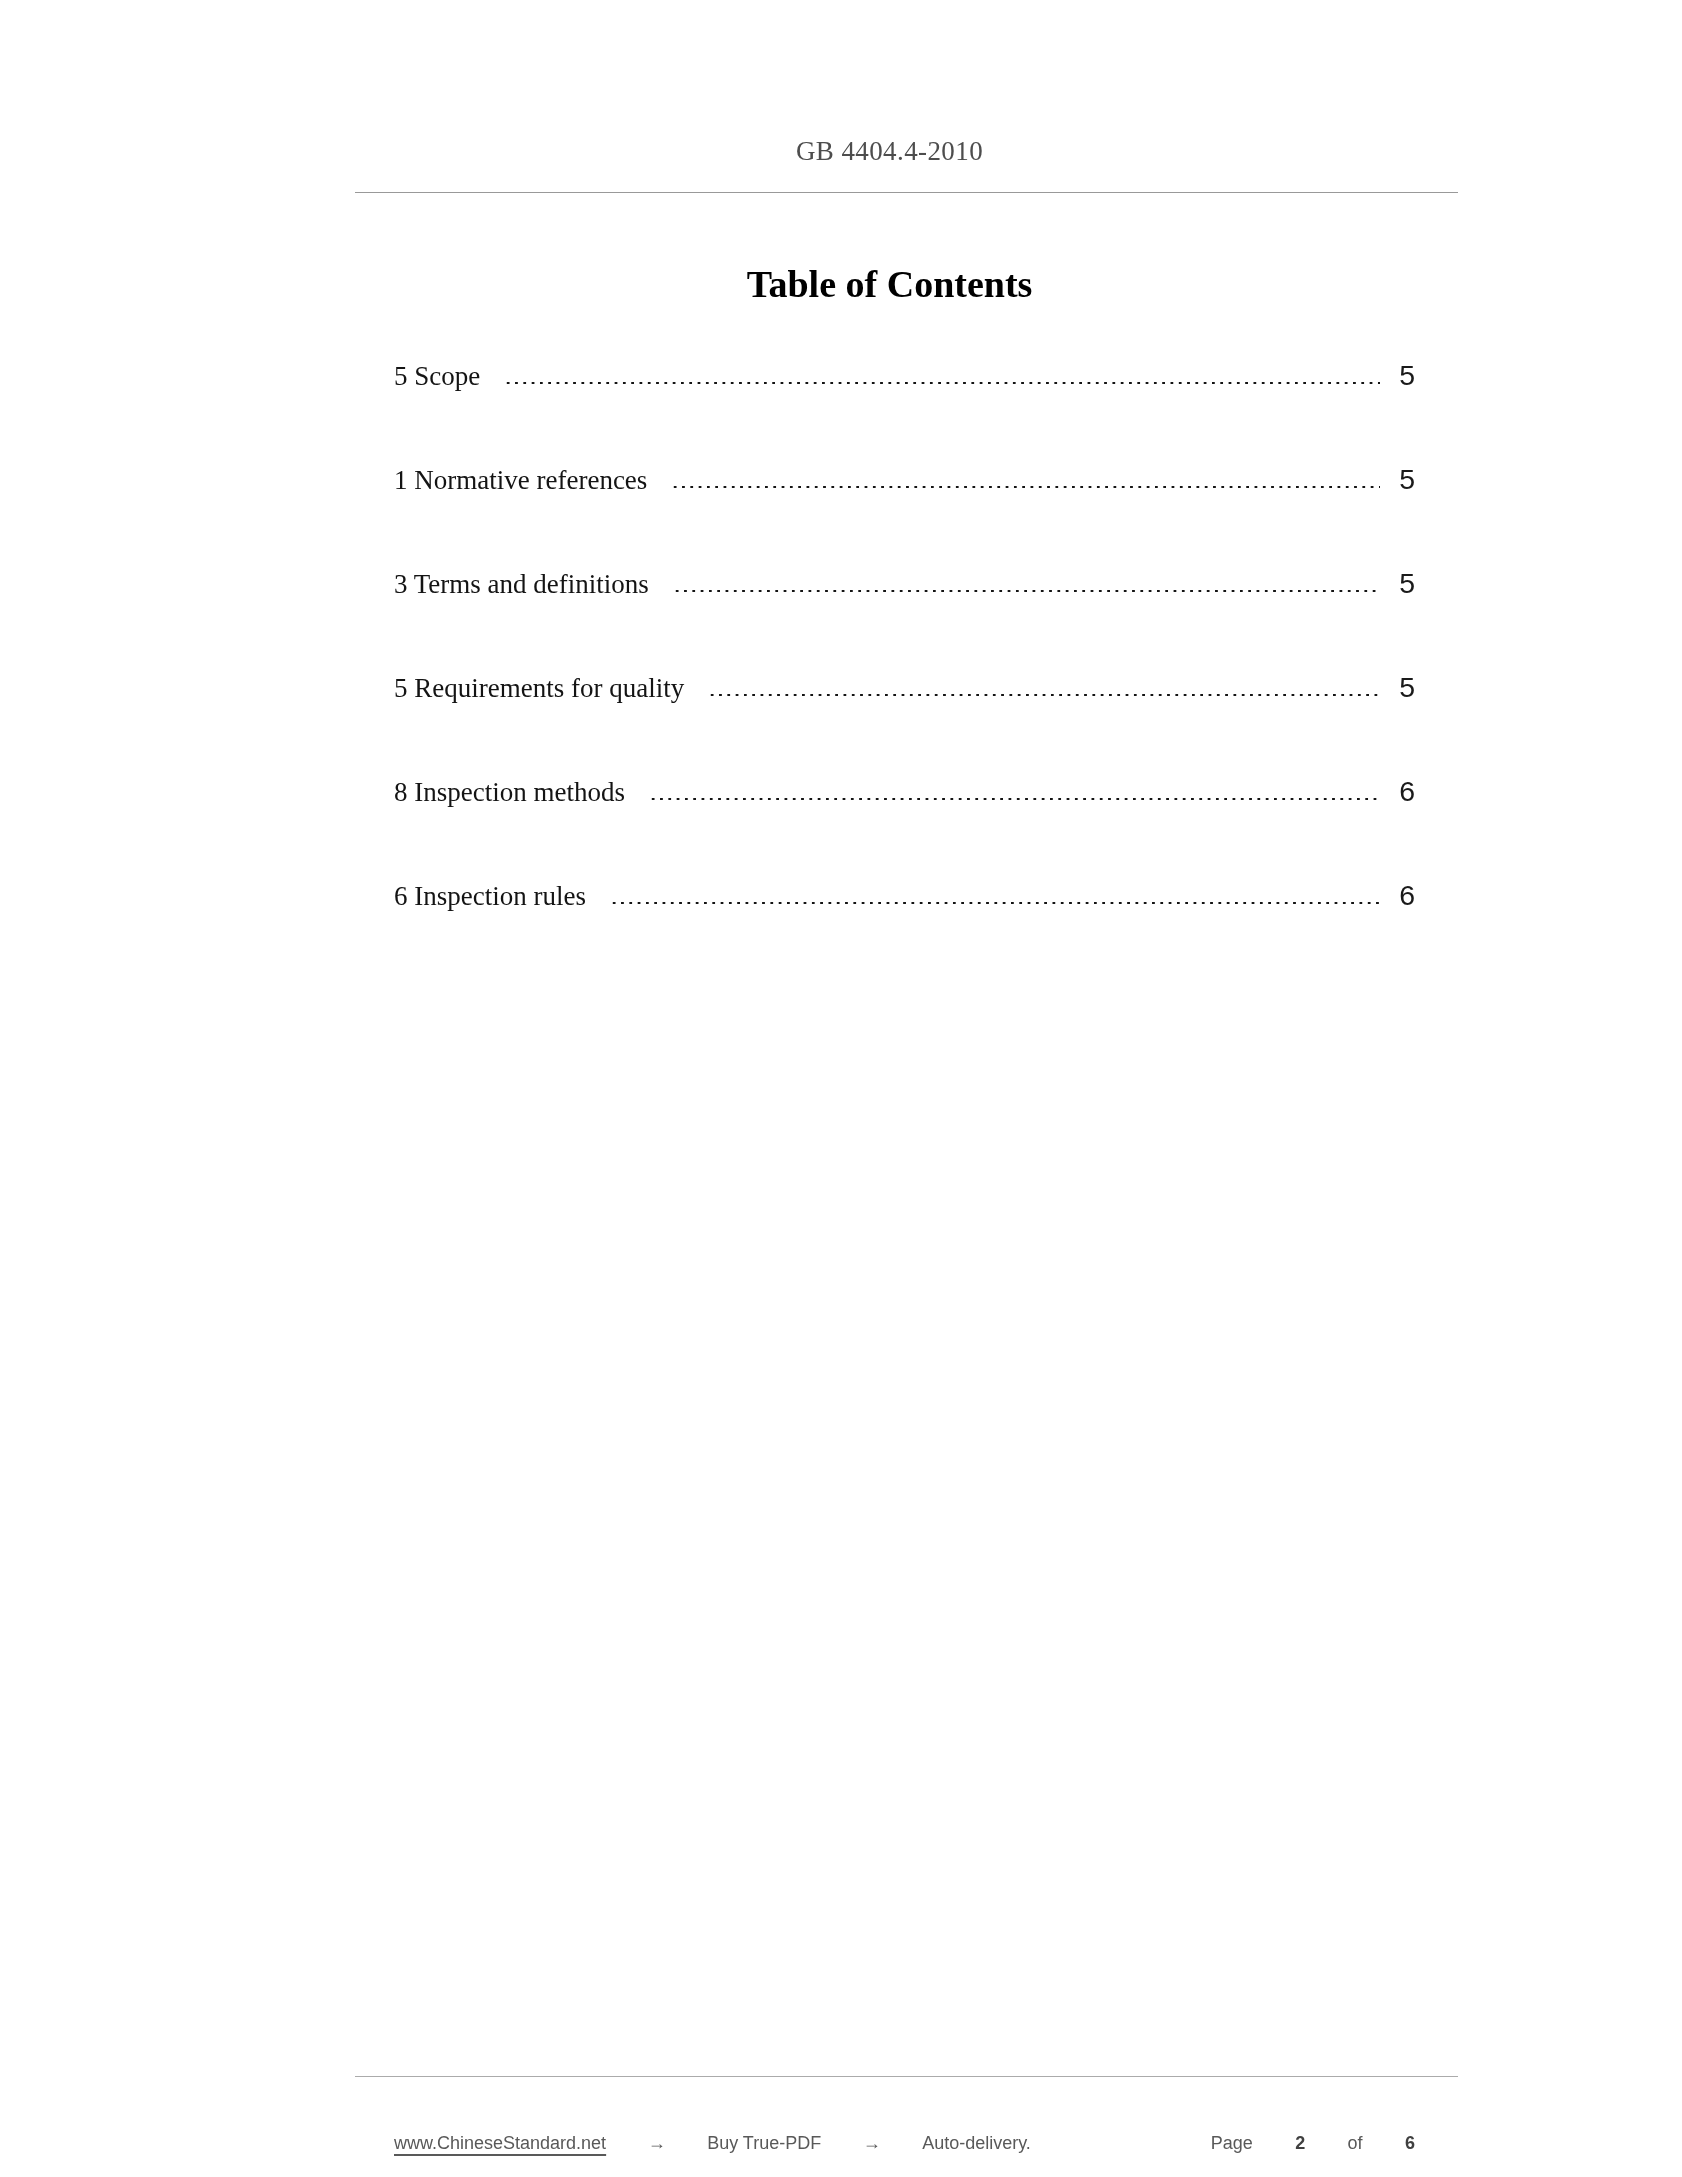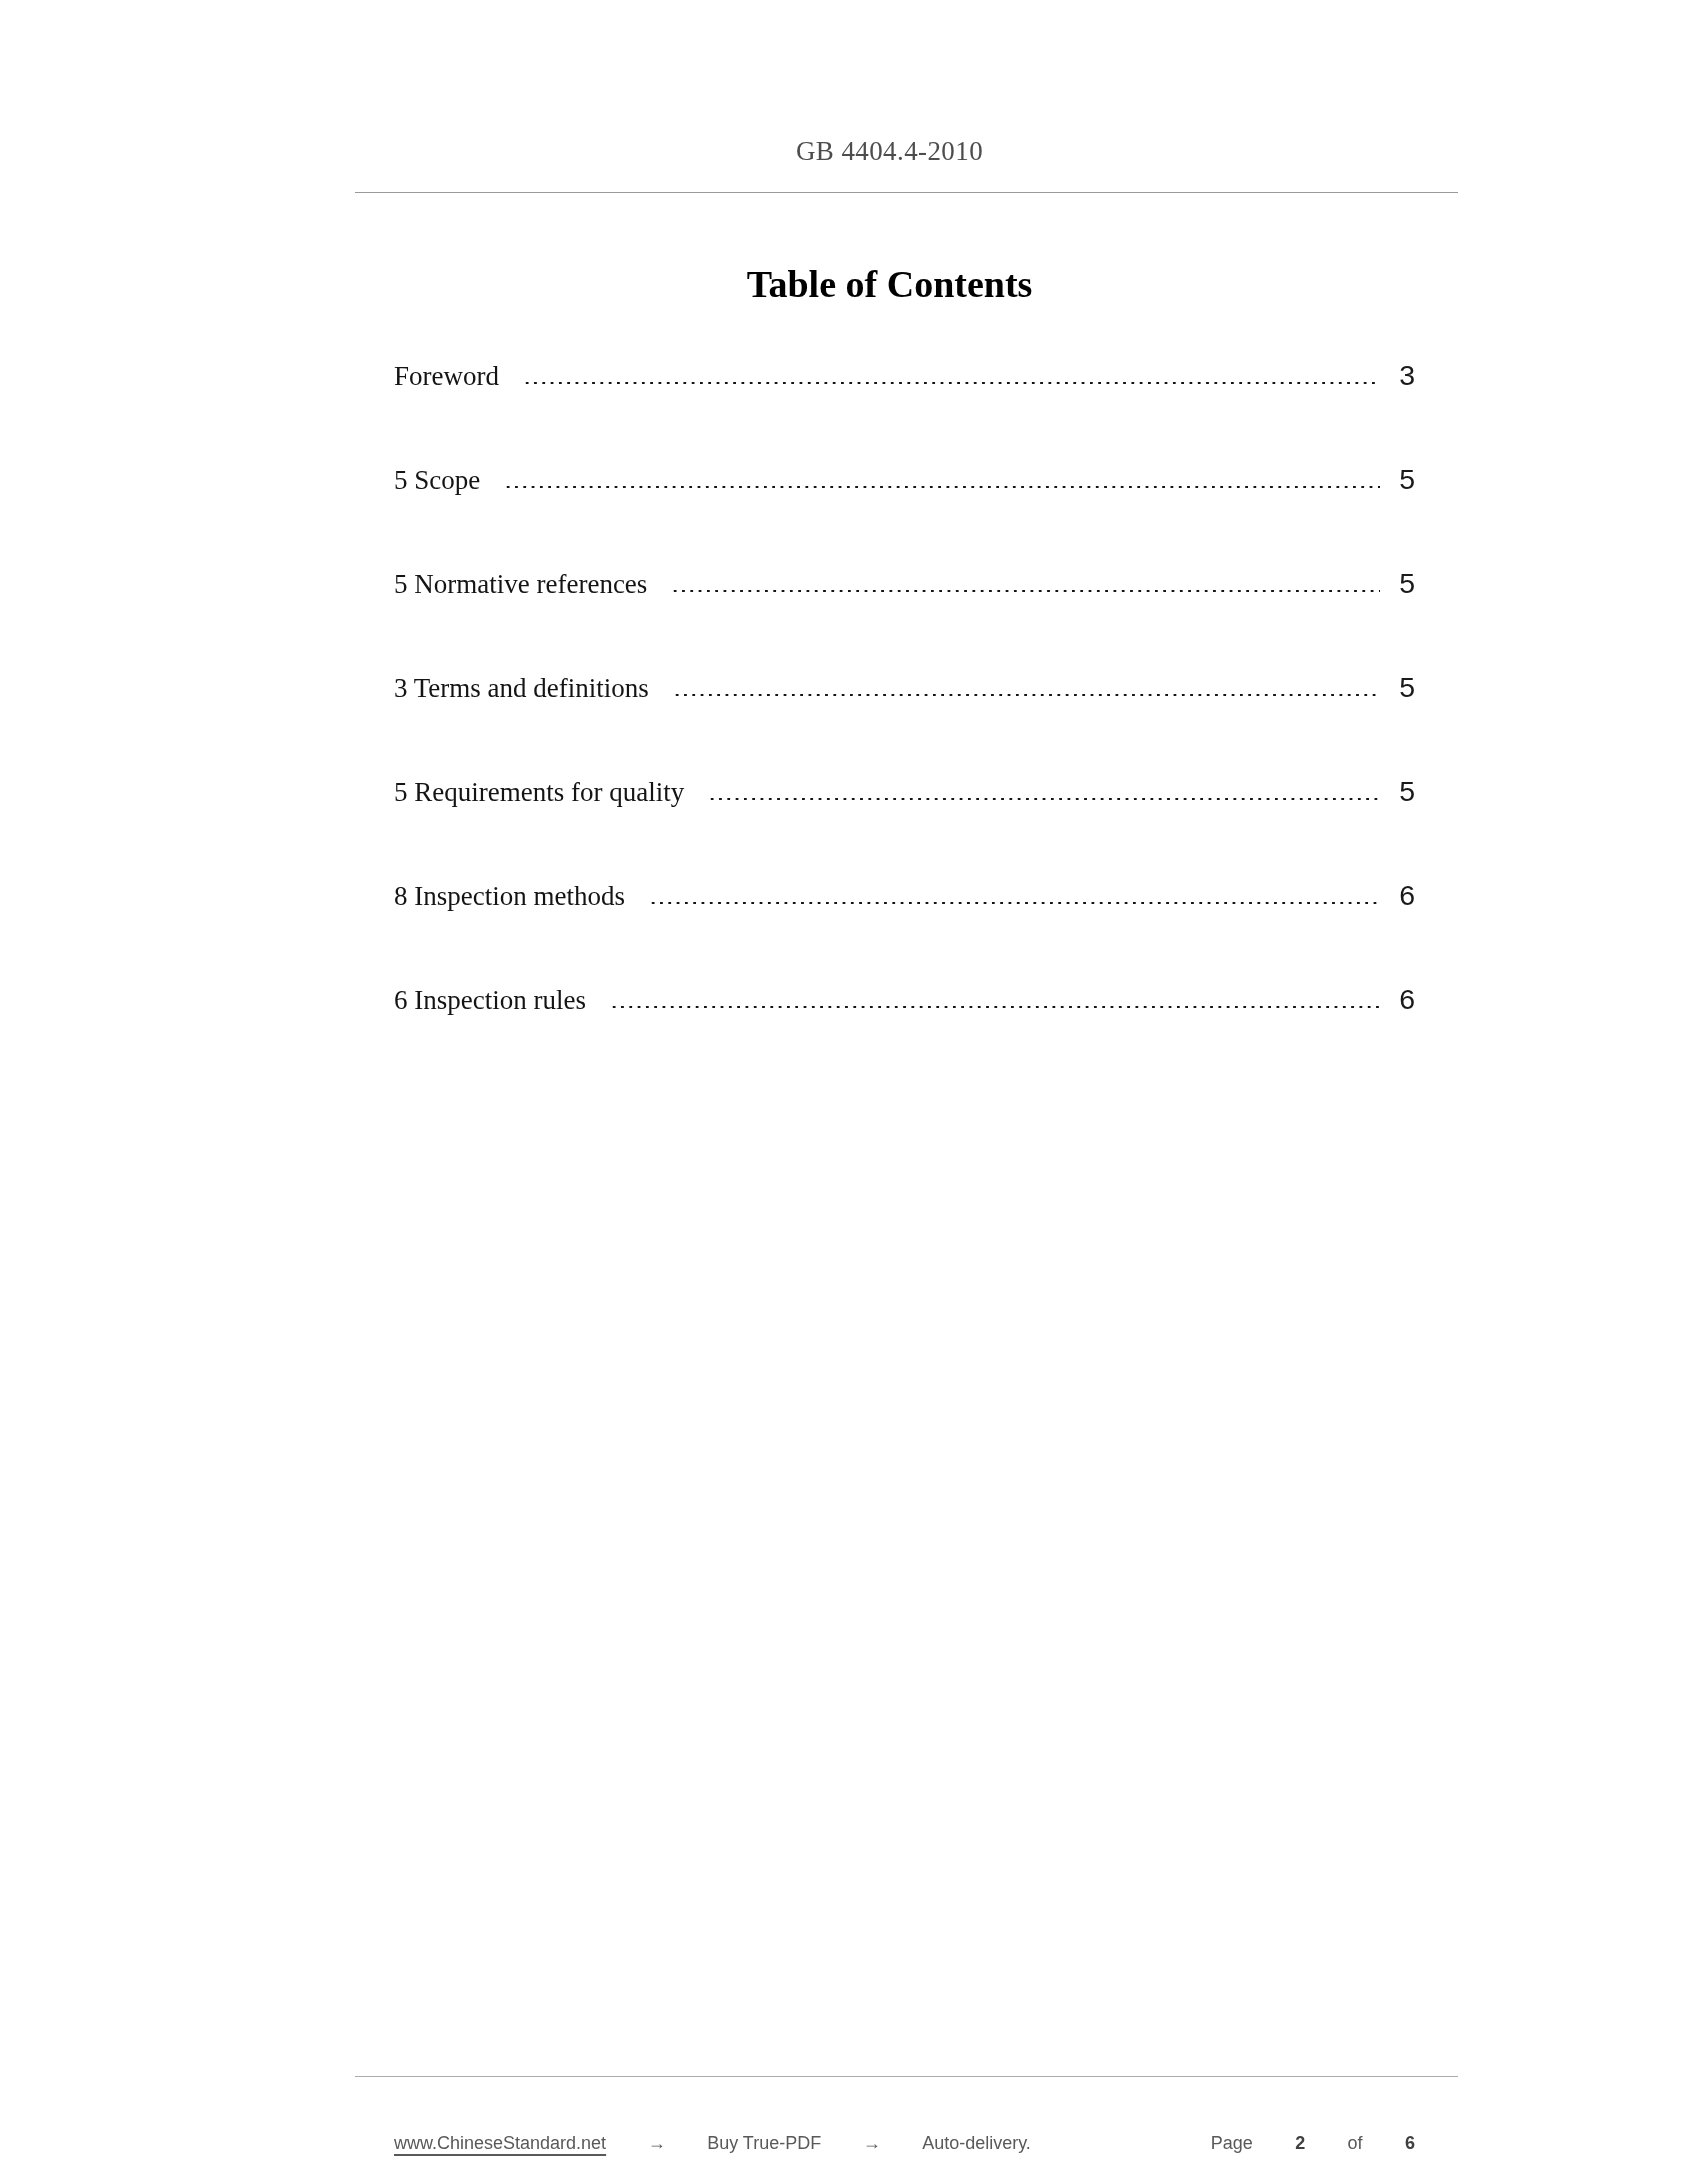--- a/index.html
+++ b/index.html
@@ -138,31 +138,26 @@
 
 <div class="page">
 
   <div class="header-text">GB 4404.4-2010</div>
   <div class="header-rule"></div>
 
   <div class="doc-title">Table of Contents</div>
 
   <div class="toc">
     <div class="toc-row">
-      <span class="toc-label">Foreword</span>
-      <span class="toc-leader"></span>
-      <span class="toc-page">3</span>
-    </div>
-    <div class="toc-row">
       <span class="toc-label">5 Scope</span>
       <span class="toc-leader"></span>
       <span class="toc-page">5</span>
     </div>
     <div class="toc-row">
-      <span class="toc-label">5 Normative references</span>
+      <span class="toc-label">1 Normative references</span>
       <span class="toc-leader"></span>
       <span class="toc-page">5</span>
     </div>
     <div class="toc-row">
       <span class="toc-label">3 Terms and definitions</span>
       <span class="toc-leader"></span>
       <span class="toc-page">5</span>
     </div>
     <div class="toc-row">
       <span class="toc-label">5 Requirements for quality</span>

